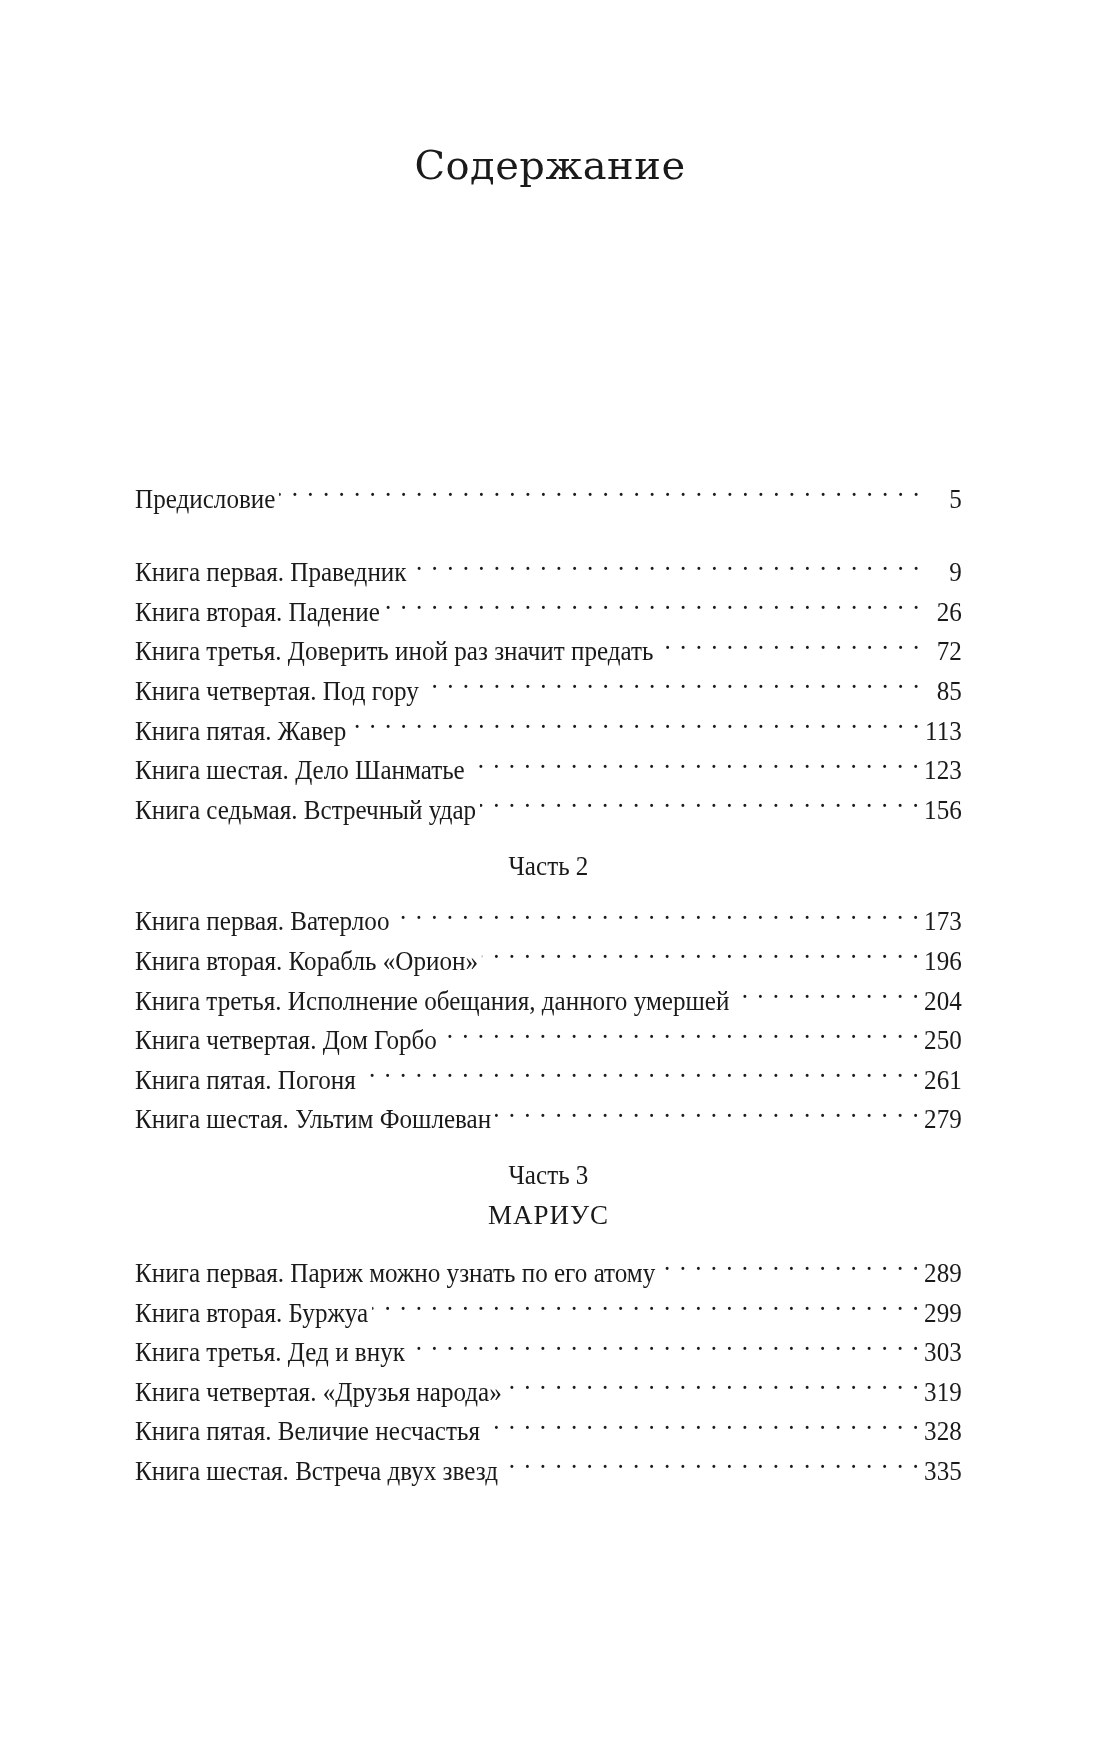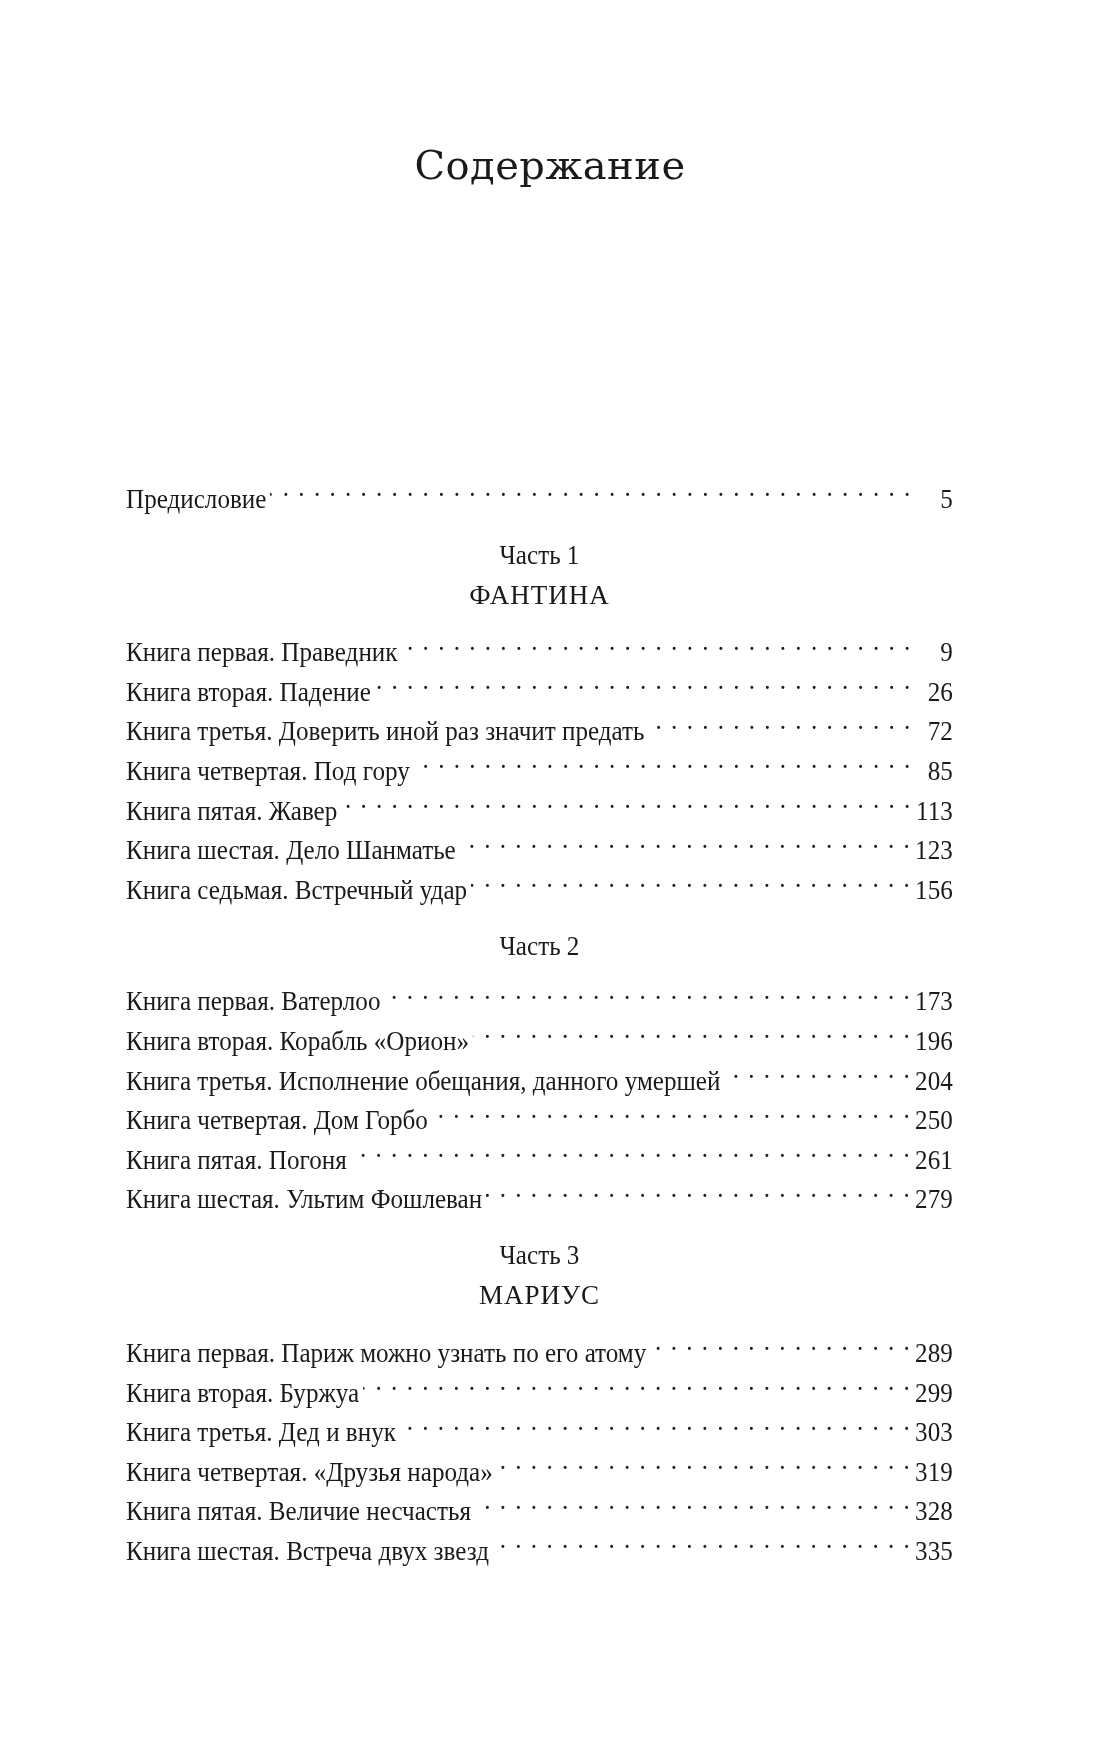--- a/index.html
+++ b/index.html
@@ -2,21 +2,21 @@
 <html><head>
 <meta charset="utf-8">
 <style>
   html, body { margin: 0; padding: 0; background: #ffffff; }
   body { width: 1100px; height: 1746px; position: relative; overflow: hidden; color: #1a1a1a; }
   .page { position: absolute; left: 0; top: 0; width: 1100px; height: 1746px; }
   .title {
     position: absolute; left: 0; width: 1100px; top: 142px; text-align: center;
     font-family: "DejaVu Serif", serif; font-size: 40px; letter-spacing: 0.5px; color: #1a1a1a;
   }
-  .toc { position: absolute; left: 126px; width: 827px; top: 468px; }
+  .toc { position: absolute; left: 135px; width: 827px; top: 468px; }
   .row {
     display: flex; align-items: baseline; height: 39.6px; line-height: 39.6px;
     font-family: "Liberation Serif", serif; font-size: 27px; color: #1a1a1a;
     transform: scaleX(0.93); transform-origin: left center; width: 889px;
   }
   .row .label { white-space: nowrap; flex: 0 0 auto; }
   .row .leader {
     flex: 1 1 auto; overflow: hidden; white-space: nowrap; margin: 0 4px;
     position: relative; height: 39.6px;
   }
@@ -42,24 +42,20 @@
 
   <div class="toc">
 
     <div class="row">
       <span class="label">Предисловие</span>
       <span class="leader"></span>
       <span class="page-num">5</span>
     </div>
 
     <div class="gap-before-part"></div>
-    <div class="part">
-      <div class="part-num">Часть 1</div>
-      <div class="part-name">ФАНТИНА</div>
-    </div>
     <div class="gap-after-part"></div>
     <div class="row">
         <span class="label">Книга первая. Праведник</span>
         <span class="leader"></span>
         <span class="page-num">9</span>
       </div>
     <div class="row">
         <span class="label">Книга вторая. Падение</span>
         <span class="leader"></span>
         <span class="page-num">26</span>

